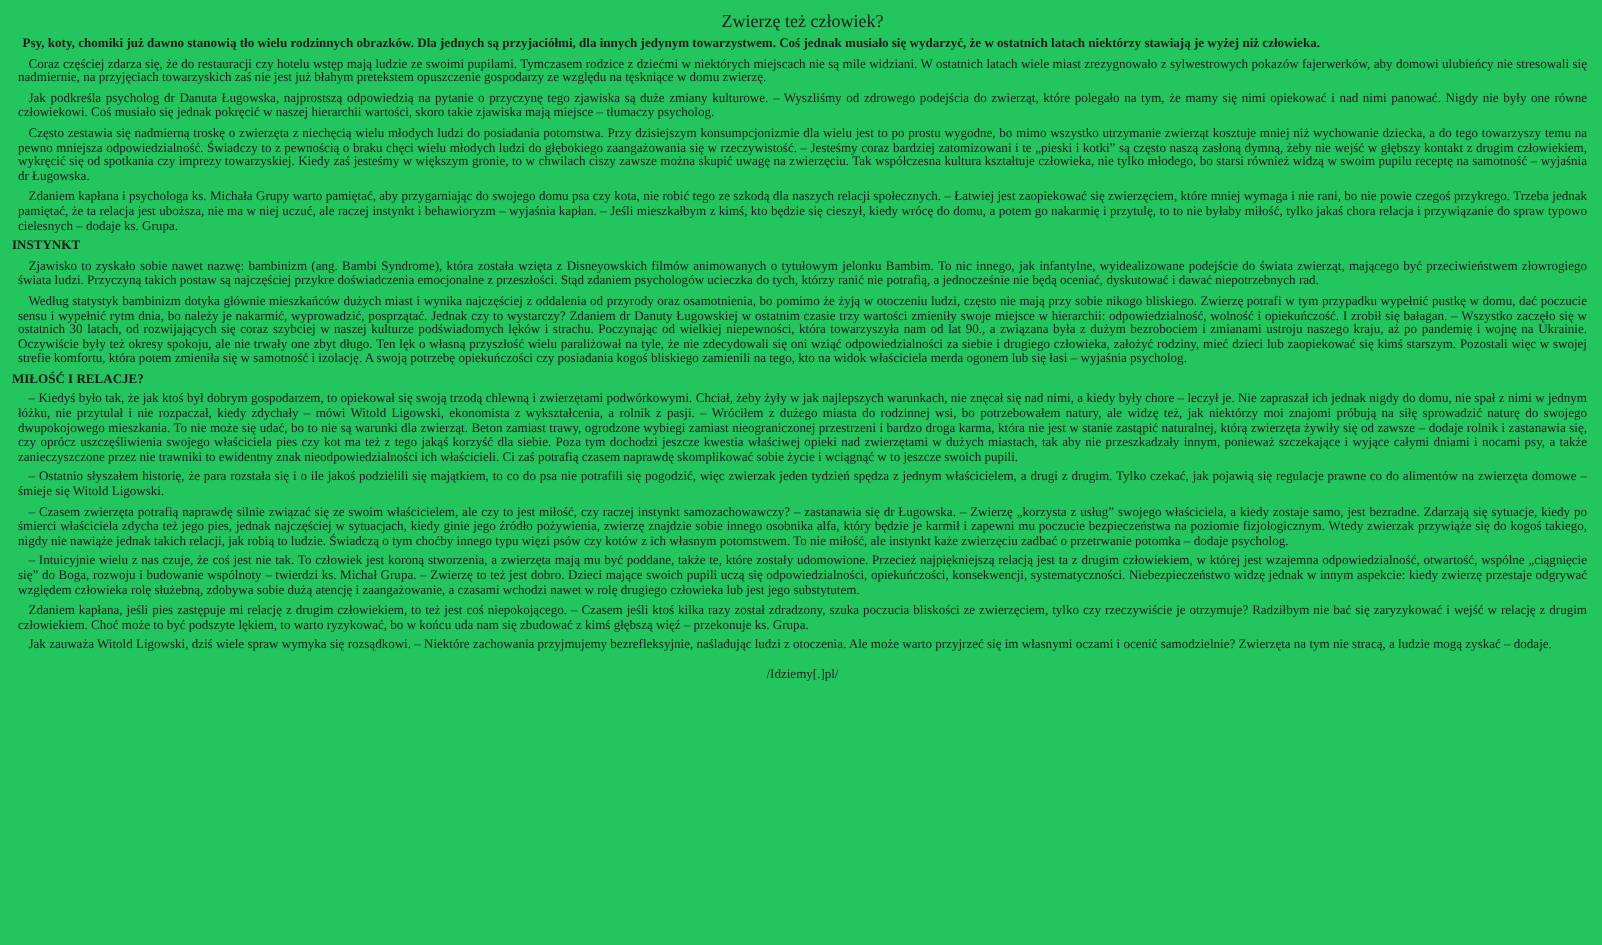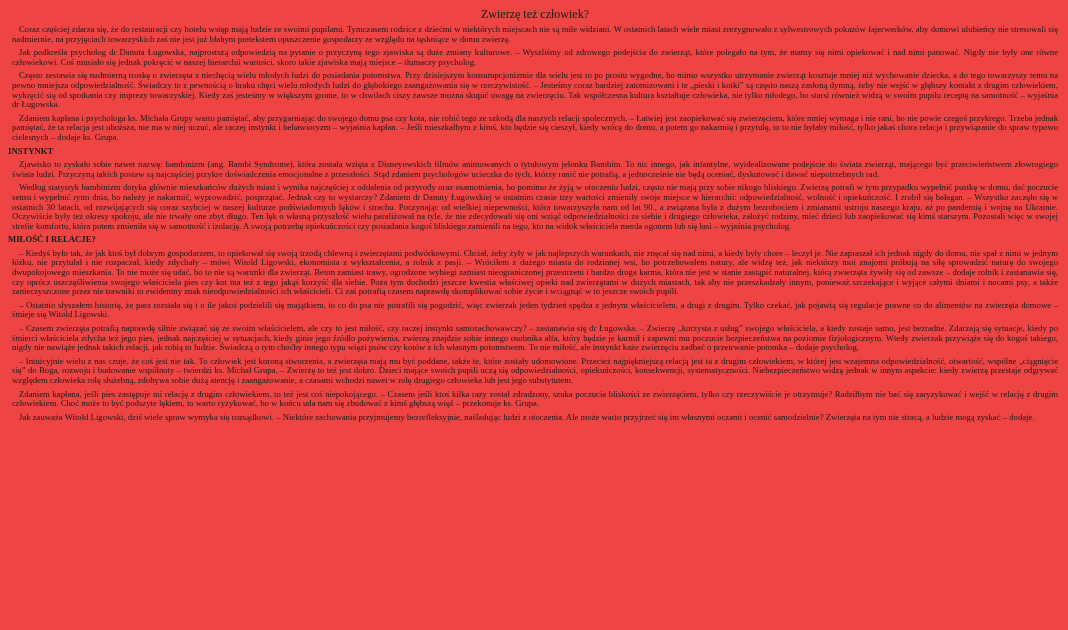--- a/index.html
+++ b/index.html
@@ -4,21 +4,21 @@
 <style>
   html, body {
     margin: 0;
     padding: 0;
     background: #ffffff;
   }
   .page {
     width: 1068px;
     height: 630px;
     box-sizing: border-box;
-    background: #ef4444;
+    background: #22c55e;
     color: #1a1a1a;
     font-family: "Liberation Serif", "DejaVu Serif", serif;
     font-size: 8.7px;
     line-height: 9.6px;
     padding: 8px 6px 0 8px;
     overflow: hidden;
   }
   .doc-title {
     font-size: 12px;
     font-weight: normal;
@@ -49,31 +49,33 @@
     margin-top: 10px;
     color: #222222;
   }
 </style>
 </head>
 <body>
 
 <div class="page">
   <h1 class="doc-title">Zwierzę też człowiek?</h1>
 
+  <p class="lead">Psy, koty, chomiki już dawno stanowią tło wielu rodzinnych obrazków. Dla jednych są przyjaciółmi, dla innych jedynym towarzystwem. Coś jednak musiało się wydarzyć, że w ostatnich latach niektórzy stawiają je wyżej niż człowieka.</p>
 
   <div>
       <p class="para">Coraz częściej zdarza się, że do restauracji czy hotelu wstęp mają ludzie ze swoimi pupilami. Tymczasem rodzice z dziećmi w niektórych miejscach nie są mile widziani. W ostatnich latach wiele miast zrezygnowało z sylwestrowych pokazów fajerwerków, aby domowi ulubieńcy nie stresowali się nadmiernie, na przyjęciach towarzyskich zaś nie jest już błahym pretekstem opuszczenie gospodarzy ze względu na tęskniące w domu zwierzę.</p>
       <p class="para">Jak podkreśla psycholog dr Danuta Ługowska, najprostszą odpowiedzią na pytanie o przyczynę tego zjawiska są duże zmiany kulturowe. – Wyszliśmy od zdrowego podejścia do zwierząt, które polegało na tym, że mamy się nimi opiekować i nad nimi panować. Nigdy nie były one równe człowiekowi. Coś musiało się jednak pokręcić w naszej hierarchii wartości, skoro takie zjawiska mają miejsce – tłumaczy psycholog.</p>
       <p class="para">Często zestawia się nadmierną troskę o zwierzęta z niechęcią wielu młodych ludzi do posiadania potomstwa. Przy dzisiejszym konsumpcjonizmie dla wielu jest to po prostu wygodne, bo mimo wszystko utrzymanie zwierząt kosztuje mniej niż wychowanie dziecka, a do tego towarzyszy temu na pewno mniejsza odpowiedzialność. Świadczy to z pewnością o braku chęci wielu młodych ludzi do głębokiego zaangażowania się w rzeczywistość. – Jesteśmy coraz bardziej zatomizowani i te „pieski i kotki” są często naszą zasłoną dymną, żeby nie wejść w głębszy kontakt z drugim człowiekiem, wykręcić się od spotkania czy imprezy towarzyskiej. Kiedy zaś jesteśmy w większym gronie, to w chwilach ciszy zawsze można skupić uwagę na zwierzęciu. Tak współczesna kultura kształtuje człowieka, nie tylko młodego, bo starsi również widzą w swoim pupilu receptę na samotność – wyjaśnia dr Ługowska.</p>
       <p class="para">Zdaniem kapłana i psychologa ks. Michała Grupy warto pamiętać, aby przygarniając do swojego domu psa czy kota, nie robić tego ze szkodą dla naszych relacji społecznych. – Łatwiej jest zaopiekować się zwierzęciem, które mniej wymaga i nie rani, bo nie powie czegoś przykrego. Trzeba jednak pamiętać, że ta relacja jest uboższa, nie ma w niej uczuć, ale raczej instynkt i behawioryzm – wyjaśnia kapłan. – Jeśli mieszkałbym z kimś, kto będzie się cieszył, kiedy wrócę do domu, a potem go nakarmię i przytulę, to to nie byłaby miłość, tylko jakaś chora relacja i przywiązanie do spraw typowo cielesnych – dodaje ks. Grupa.</p>
       <h2 class="sec-heading">INSTYNKT</h2>
       <p class="para">Zjawisko to zyskało sobie nawet nazwę: bambinizm (ang. Bambi Syndrome), która została wzięta z Disneyowskich filmów animowanych o tytułowym jelonku Bambim. To nic innego, jak infantylne, wyidealizowane podejście do świata zwierząt, mającego być przeciwieństwem złowrogiego świata ludzi. Przyczyną takich postaw są najczęściej przykre doświadczenia emocjonalne z przeszłości. Stąd zdaniem psychologów ucieczka do tych, którzy ranić nie potrafią, a jednocześnie nie będą oceniać, dyskutować i dawać niepotrzebnych rad.</p>
       <p class="para">Według statystyk bambinizm dotyka głównie mieszkańców dużych miast i wynika najczęściej z oddalenia od przyrody oraz osamotnienia, bo pomimo że żyją w otoczeniu ludzi, często nie mają przy sobie nikogo bliskiego. Zwierzę potrafi w tym przypadku wypełnić pustkę w domu, dać poczucie sensu i wypełnić rytm dnia, bo należy je nakarmić, wyprowadzić, posprzątać. Jednak czy to wystarczy? Zdaniem dr Danuty Ługowskiej w ostatnim czasie trzy wartości zmieniły swoje miejsce w hierarchii: odpowiedzialność, wolność i opiekuńczość. I zrobił się bałagan. – Wszystko zaczęło się w ostatnich 30 latach, od rozwijających się coraz szybciej w naszej kulturze podświadomych lęków i strachu. Poczynając od wielkiej niepewności, która towarzyszyła nam od lat 90., a związana była z dużym bezrobociem i zmianami ustroju naszego kraju, aż po pandemię i wojnę na Ukrainie. Oczywiście były też okresy spokoju, ale nie trwały one zbyt długo. Ten lęk o własną przyszłość wielu paraliżował na tyle, że nie zdecydowali się oni wziąć odpowiedzialności za siebie i drugiego człowieka, założyć rodziny, mieć dzieci lub zaopiekować się kimś starszym. Pozostali więc w swojej strefie komfortu, która potem zmieniła się w samotność i izolację. A swoją potrzebę opiekuńczości czy posiadania kogoś bliskiego zamienili na tego, kto na widok właściciela merda ogonem lub się łasi – wyjaśnia psycholog.</p>
       <h2 class="sec-heading">MIŁOŚĆ I RELACJE?</h2>
       <p class="para">– Kiedyś było tak, że jak ktoś był dobrym gospodarzem, to opiekował się swoją trzodą chlewną i zwierzętami podwórkowymi. Chciał, żeby żyły w jak najlepszych warunkach, nie znęcał się nad nimi, a kiedy były chore – leczył je. Nie zapraszał ich jednak nigdy do domu, nie spał z nimi w jednym łóżku, nie przytulał i nie rozpaczał, kiedy zdychały – mówi Witold Ligowski, ekonomista z wykształcenia, a rolnik z pasji. – Wróciłem z dużego miasta do rodzinnej wsi, bo potrzebowałem natury, ale widzę też, jak niektórzy moi znajomi próbują na siłę sprowadzić naturę do swojego dwupokojowego mieszkania. To nie może się udać, bo to nie są warunki dla zwierząt. Beton zamiast trawy, ogrodzone wybiegi zamiast nieograniczonej przestrzeni i bardzo droga karma, która nie jest w stanie zastąpić naturalnej, którą zwierzęta żywiły się od zawsze – dodaje rolnik i zastanawia się, czy oprócz uszczęśliwienia swojego właściciela pies czy kot ma też z tego jakąś korzyść dla siebie. Poza tym dochodzi jeszcze kwestia właściwej opieki nad zwierzętami w dużych miastach, tak aby nie przeszkadzały innym, ponieważ szczekające i wyjące całymi dniami i nocami psy, a także zanieczyszczone przez nie trawniki to ewidentny znak nieodpowiedzialności ich właścicieli. Ci zaś potrafią czasem naprawdę skomplikować sobie życie i wciągnąć w to jeszcze swoich pupili.</p>
       <p class="para">– Ostatnio słyszałem historię, że para rozstała się i o ile jakoś podzielili się majątkiem, to co do psa nie potrafili się pogodzić, więc zwierzak jeden tydzień spędza z jednym właścicielem, a drugi z drugim. Tylko czekać, jak pojawią się regulacje prawne co do alimentów na zwierzęta domowe – śmieje się Witold Ligowski.</p>
       <p class="para">– Czasem zwierzęta potrafią naprawdę silnie związać się ze swoim właścicielem, ale czy to jest miłość, czy raczej instynkt samozachowawczy? – zastanawia się dr Ługowska. – Zwierzę „korzysta z usług” swojego właściciela, a kiedy zostaje samo, jest bezradne. Zdarzają się sytuacje, kiedy po śmierci właściciela zdycha też jego pies, jednak najczęściej w sytuacjach, kiedy ginie jego źródło pożywienia, zwierzę znajdzie sobie innego osobnika alfa, który będzie je karmił i zapewni mu poczucie bezpieczeństwa na poziomie fizjologicznym. Wtedy zwierzak przywiąże się do kogoś takiego, nigdy nie nawiąże jednak takich relacji, jak robią to ludzie. Świadczą o tym choćby innego typu więzi psów czy kotów z ich własnym potomstwem. To nie miłość, ale instynkt każe zwierzęciu zadbać o przetrwanie potomka – dodaje psycholog.</p>
       <p class="para">– Intuicyjnie wielu z nas czuje, że coś jest nie tak. To człowiek jest koroną stworzenia, a zwierzęta mają mu być poddane, także te, które zostały udomowione. Przecież najpiękniejszą relacją jest ta z drugim człowiekiem, w której jest wzajemna odpowiedzialność, otwartość, wspólne „ciągnięcie się” do Boga, rozwoju i budowanie wspólnoty – twierdzi ks. Michał Grupa. – Zwierzę to też jest dobro. Dzieci mające swoich pupili uczą się odpowiedzialności, opiekuńczości, konsekwencji, systematyczności. Niebezpieczeństwo widzę jednak w innym aspekcie: kiedy zwierzę przestaje odgrywać względem człowieka rolę służebną, zdobywa sobie dużą atencję i zaangażowanie, a czasami wchodzi nawet w rolę drugiego człowieka lub jest jego substytutem.</p>
       <p class="para">Zdaniem kapłana, jeśli pies zastępuje mi relację z drugim człowiekiem, to też jest coś niepokojącego. – Czasem jeśli ktoś kilka razy został zdradzony, szuka poczucia bliskości ze zwierzęciem, tylko czy rzeczywiście je otrzymuje? Radziłbym nie bać się zaryzykować i wejść w relację z drugim człowiekiem. Choć może to być podszyte lękiem, to warto ryzykować, bo w końcu uda nam się zbudować z kimś głębszą więź – przekonuje ks. Grupa.</p>
       <p class="para">Jak zauważa Witold Ligowski, dziś wiele spraw wymyka się rozsądkowi. – Niektóre zachowania przyjmujemy bezrefleksyjnie, naśladując ludzi z otoczenia. Ale może warto przyjrzeć się im własnymi oczami i ocenić samodzielnie? Zwierzęta na tym nie stracą, a ludzie mogą zyskać – dodaje.</p>
     </div>
 
+  <div class="doc-footer">/Idziemy[.]pl/</div>
 </div>
 
 </body></html>

